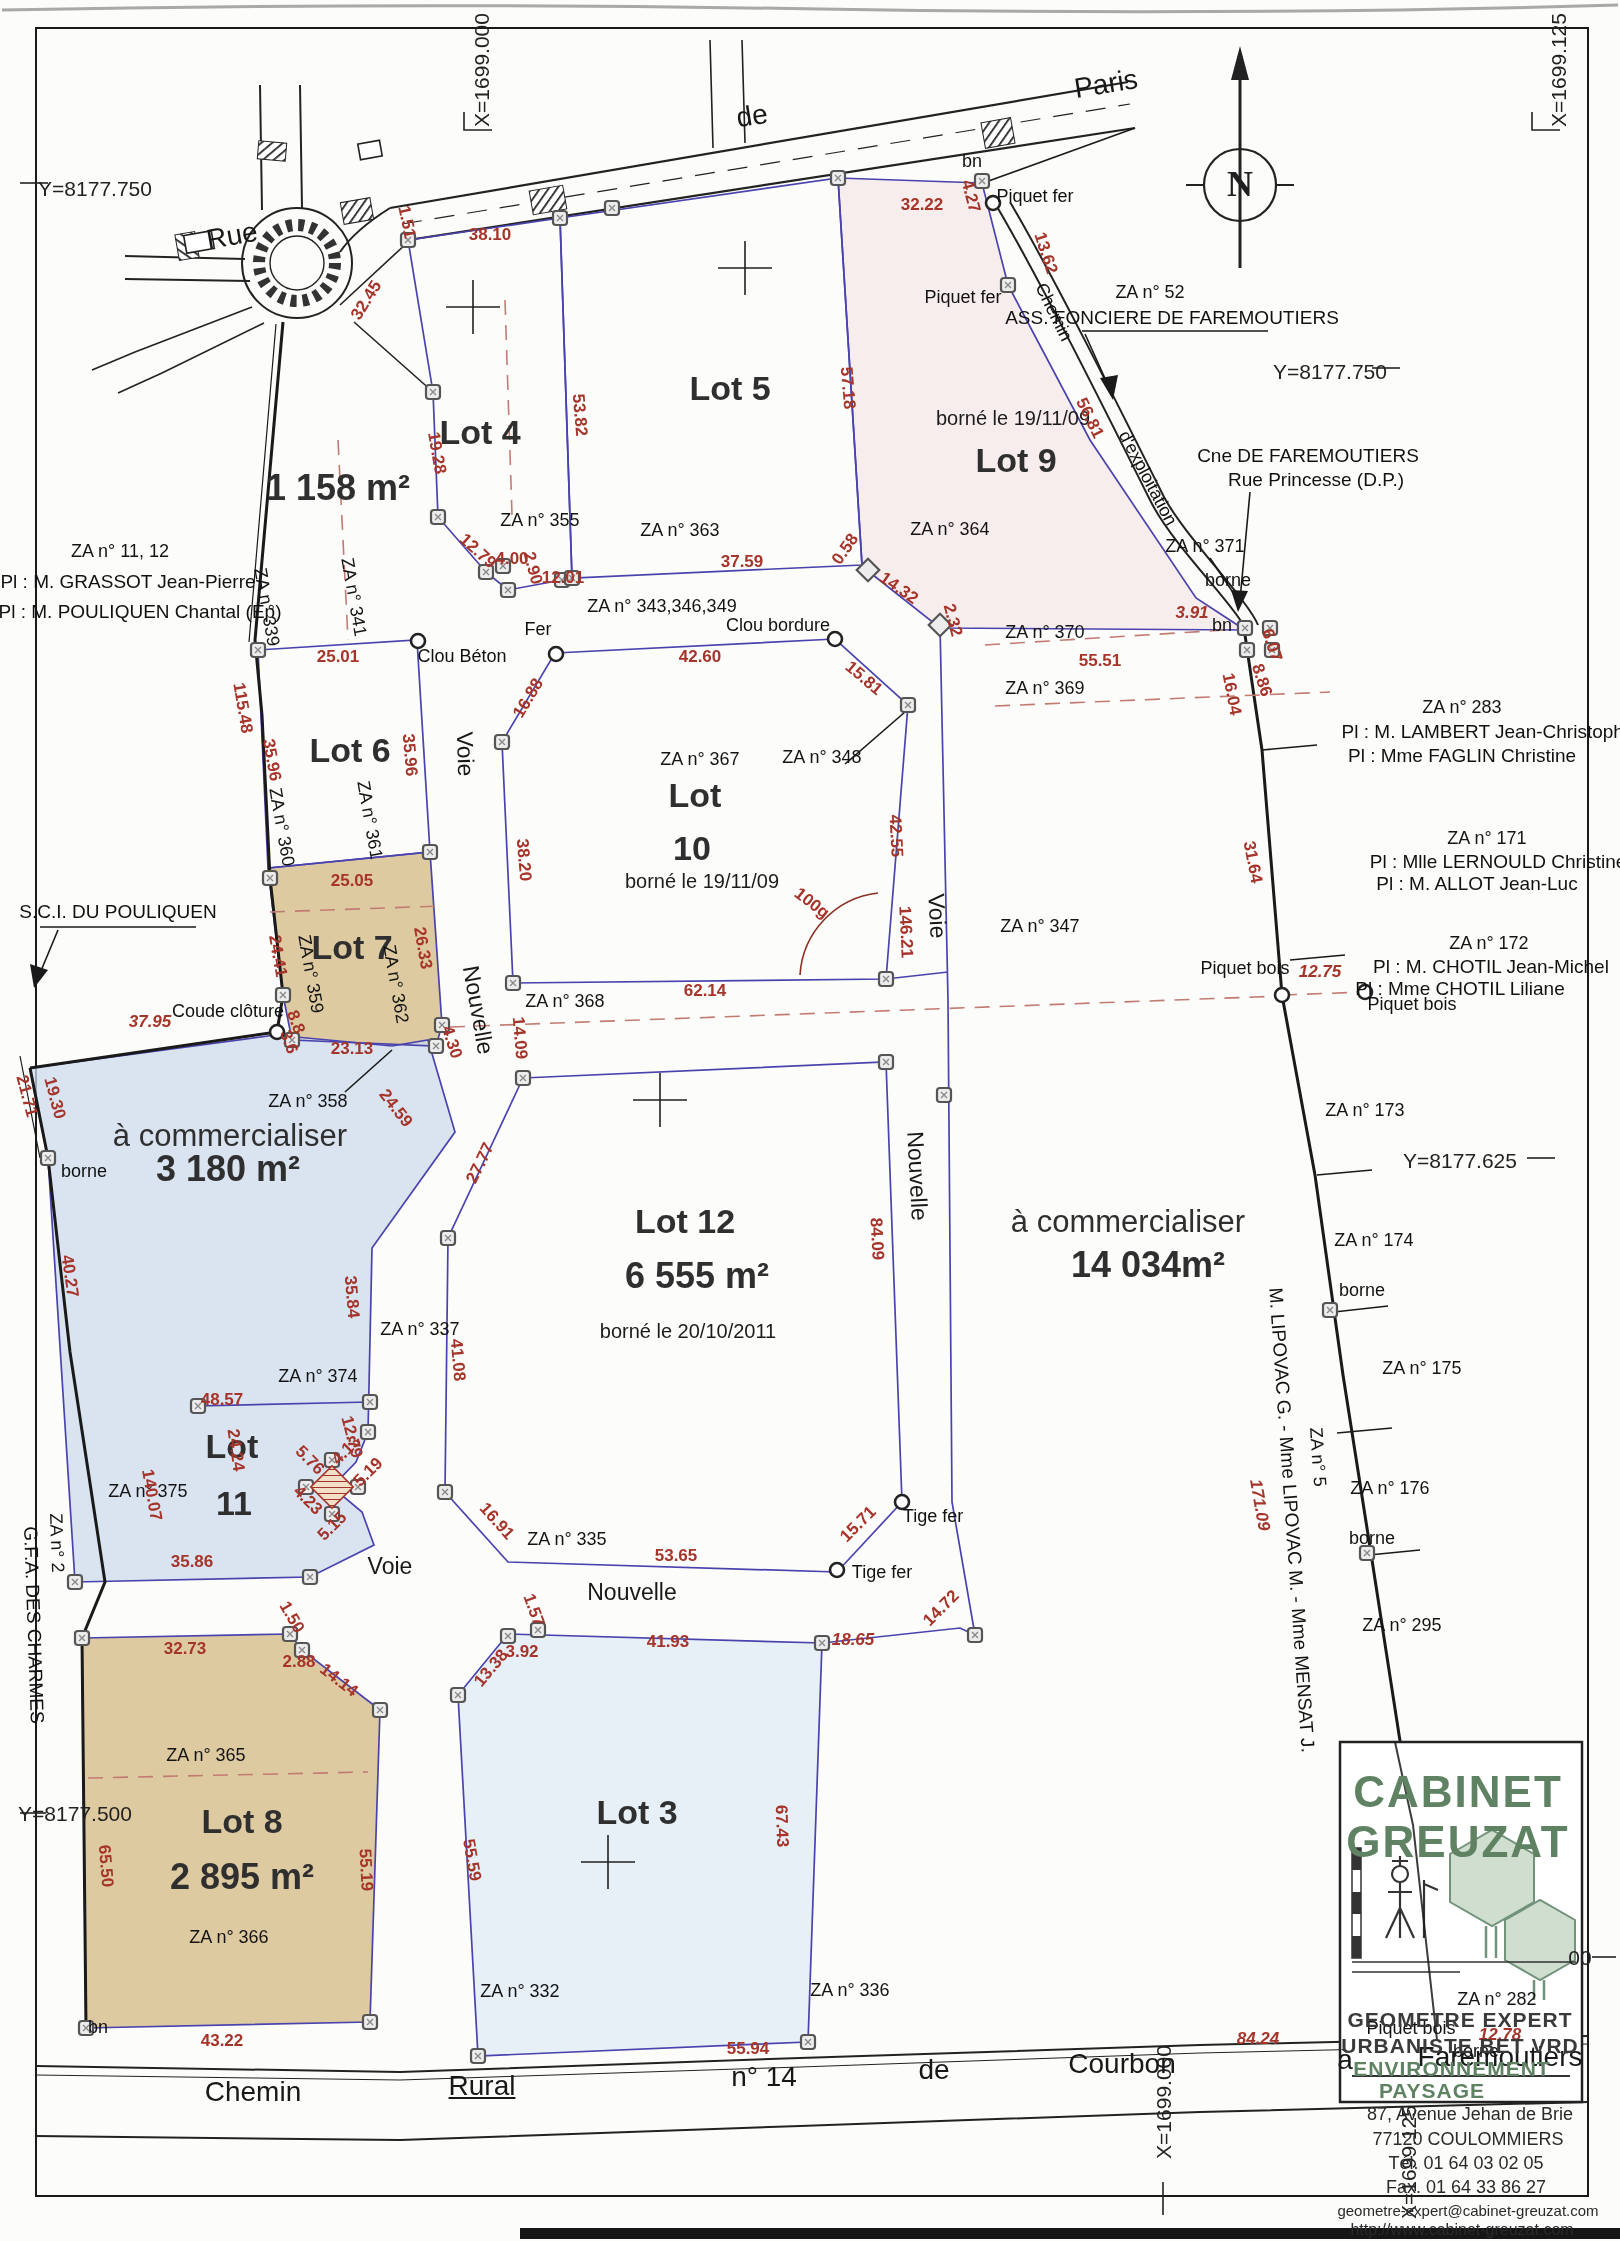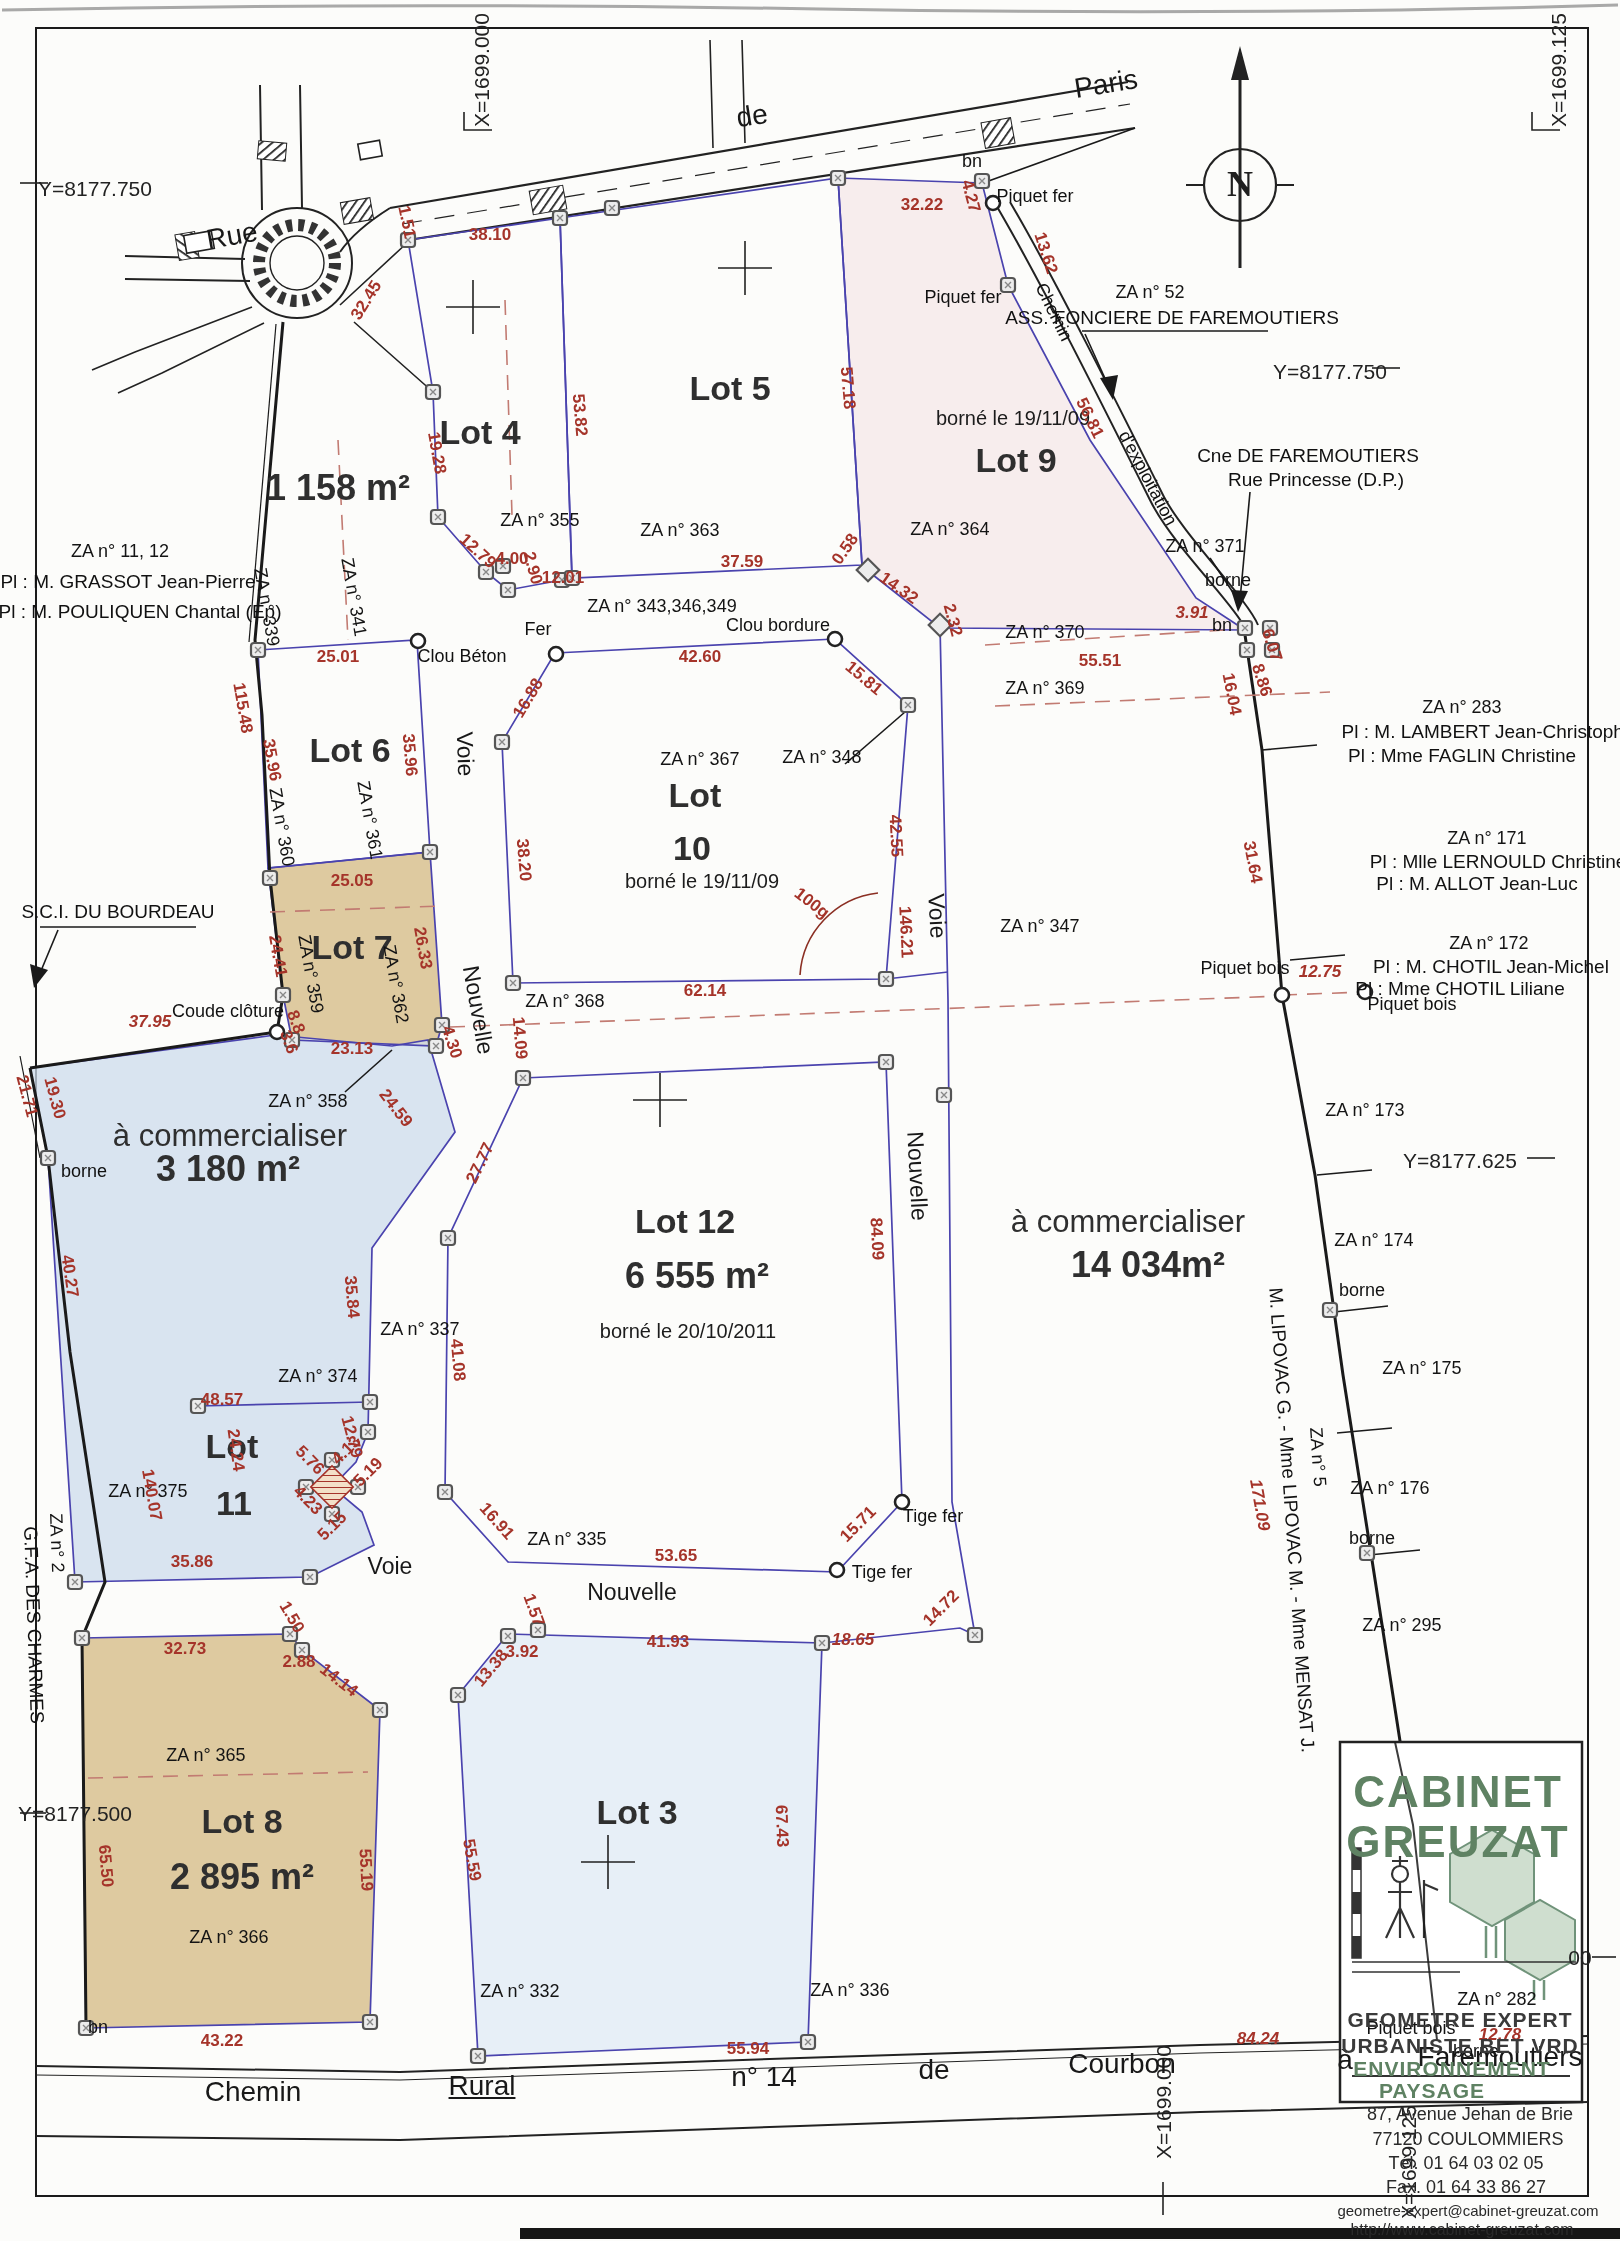--- a/index.html
+++ b/index.html
@@ -377,21 +377,21 @@
       <div class="lbl za" style="left: 318px; top: 1376px;">ZA n° 374</div>
       <div class="lbl za" style="left: 148px; top: 1491px;">ZA n° 375</div>
       <div class="lbl za" style="left: 420px; top: 1329px;">ZA  n° 337</div>
       <div class="lbl za" style="left: 567px; top: 1539px;">ZA  n° 335</div>
       <div class="lbl za" style="left: 206px; top: 1755px;">ZA n° 365</div>
       <div class="lbl za" style="left: 229px; top: 1937px;">ZA n° 366</div>
       <div class="lbl za" style="left: 520px; top: 1991px;">ZA n° 332</div>
       <div class="lbl za" style="left: 850px; top: 1990px;">ZA n° 336</div>
       <div class="lbl za" style="left: 1497px; top: 1999px;">ZA  n° 282</div>
       <div class="lbl za" style="left: 57px; top: 1543px; transform: translate(-50%, -50%) rotate(88deg);">ZA n° 2</div>
-      <div class="lbl own" style="left: 118px; top: 911px;">S.C.I. DU BOURDEAU</div>
+      <div class="lbl own" style="left: 118px; top: 911px;">S.C.I. DU POULIQUEN</div>
       <div class="lbl own" style="left: 34px; top: 1625px; transform: translate(-50%, -50%) rotate(88deg);">G.F.A. DES CHARMES</div>
       <div class="lbl feat" style="left: 972px; top: 161px;">bn</div>
       <div class="lbl feat" style="left: 1035px; top: 196px;">Piquet fer</div>
       <div class="lbl feat" style="left: 963px; top: 297px;">Piquet fer</div>
       <div class="lbl feat" style="left: 84px; top: 1171px;">borne</div>
       <div class="lbl feat" style="left: 1245px; top: 968px;">Piquet bois</div>
       <div class="lbl feat" style="left: 1412px; top: 1004px;">Piquet bois</div>
       <div class="lbl feat" style="left: 1411px; top: 2028px;">Piquet bois</div>
       <div class="lbl feat" style="left: 462px; top: 656px;">Clou Béton</div>
       <div class="lbl feat" style="left: 538px; top: 629px;">Fer</div>

